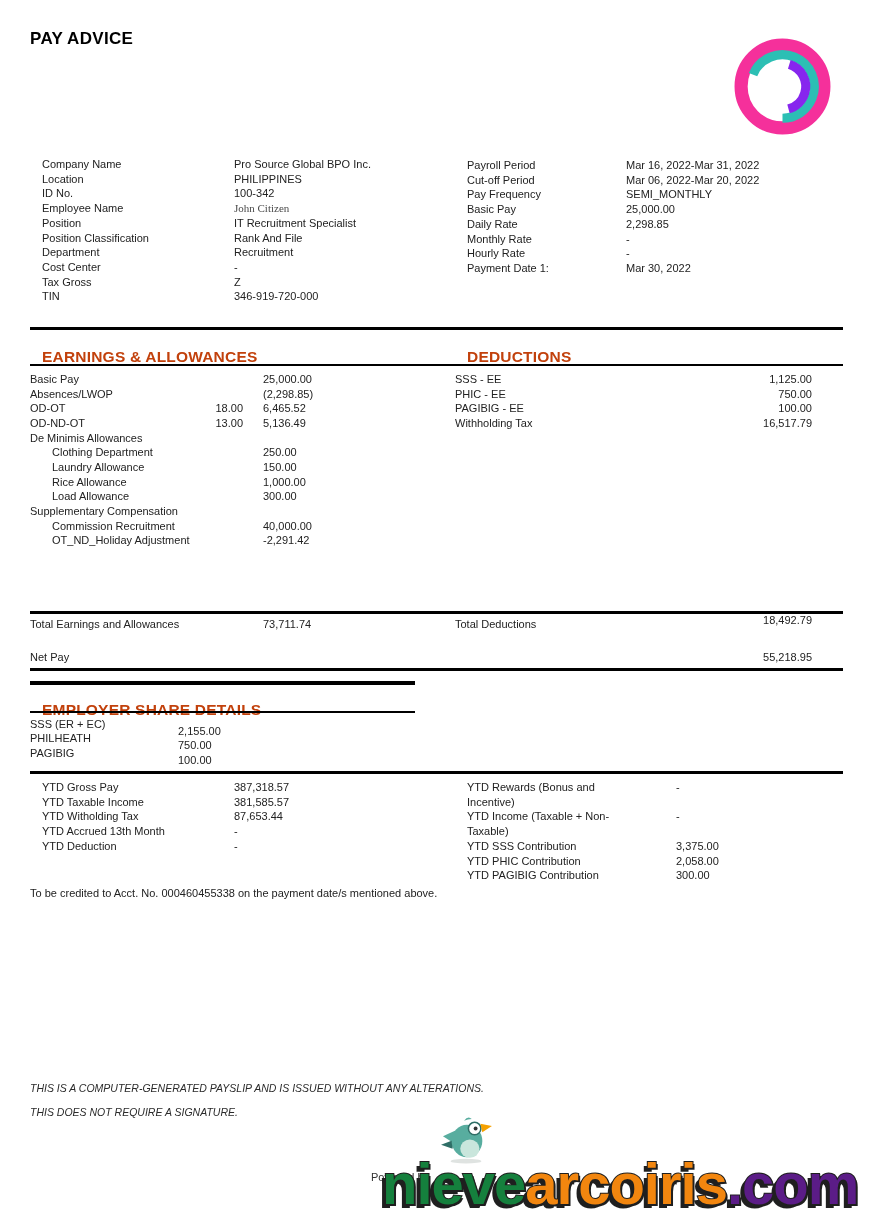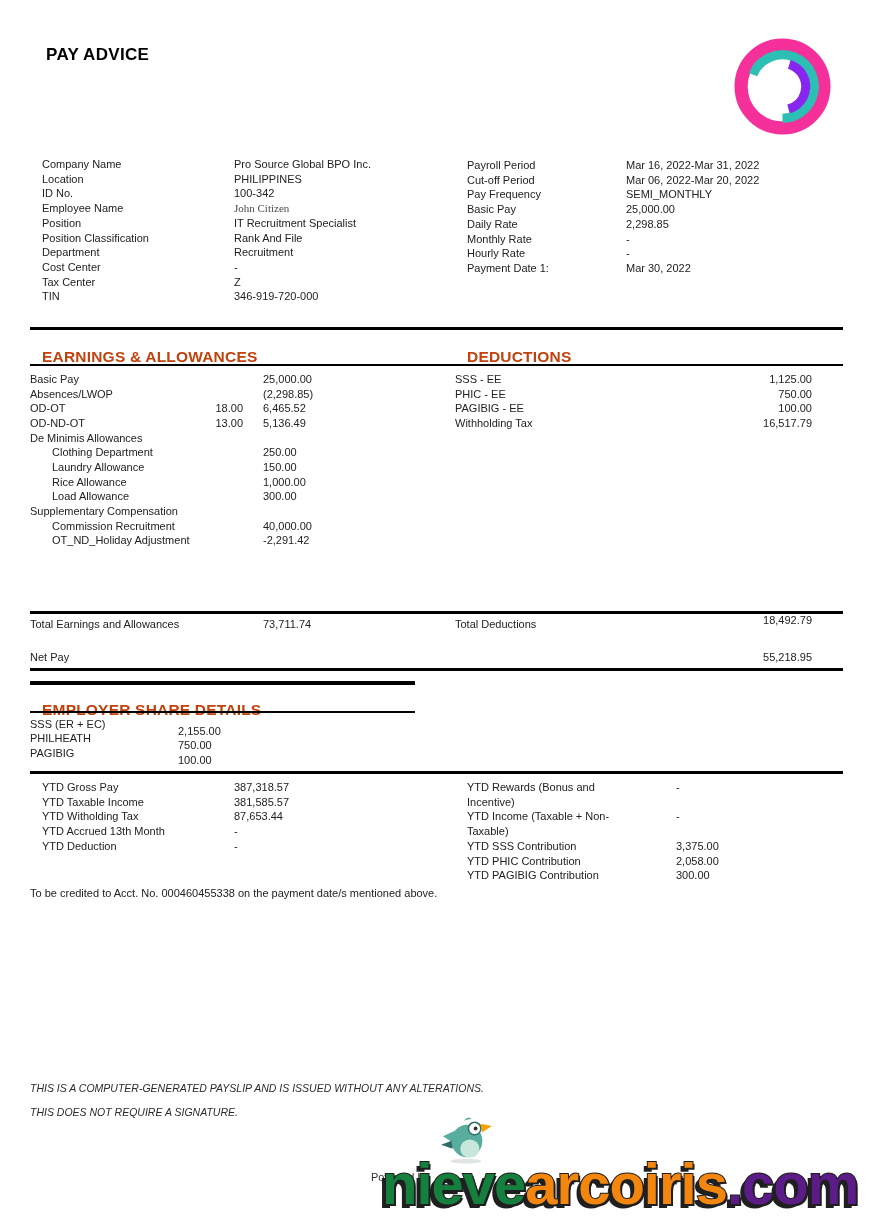--- a/index.html
+++ b/index.html
@@ -1,19 +1,19 @@
 <!DOCTYPE html>
 <html><head>
 <meta charset="utf-8">
 <style>
   html,body { margin:0; padding:0; background:#fff; }
   body { width:870px; height:1232px; position:relative; font-family:"Liberation Sans", sans-serif; color:#222; }
   .page { position:absolute; inset:0; background:#fff; overflow:hidden; }
 
-  .title { position:absolute; left:30px; top:29px; margin:16px; font-size:17px; font-weight:bold; color:#000; letter-spacing:.3px; }
+  .title { position:absolute; left:30px; top:29px; margin:0; font-size:17px; font-weight:bold; color:#000; letter-spacing:.3px; }
 
   .logo { position:absolute; left:732px; top:36px; width:101px; height:101px; }
 
   
   .info-col { position:absolute;margin-left:12px; }
   .info-left  { left:30px;  top:157px; width:405px; }
   .info-right { left:455px; top:158px; width:395px; }
   .info-row { display:flex; line-height:14.7px; font-size:11px; }
   .info-left  .lbl { width:148px; flex:none; }
   .info-right .lbl { width:115px; flex:none; }
@@ -116,21 +116,21 @@
         <span class="lbl">Department</span>
         <span class="val">Recruitment</span>
       </div>
 
       <div class="info-row">
         <span class="lbl">Cost Center</span>
         <span class="val">-</span>
       </div>
 
       <div class="info-row">
-        <span class="lbl">Tax Center</span>
+        <span class="lbl">Tax Gross</span>
         <span class="val">Z</span>
       </div>
 
       <div class="info-row">
         <span class="lbl">TIN</span>
         <span class="val">346-919-720-000</span>
       </div>
     </div>
 
   <div class="info-col info-right">

